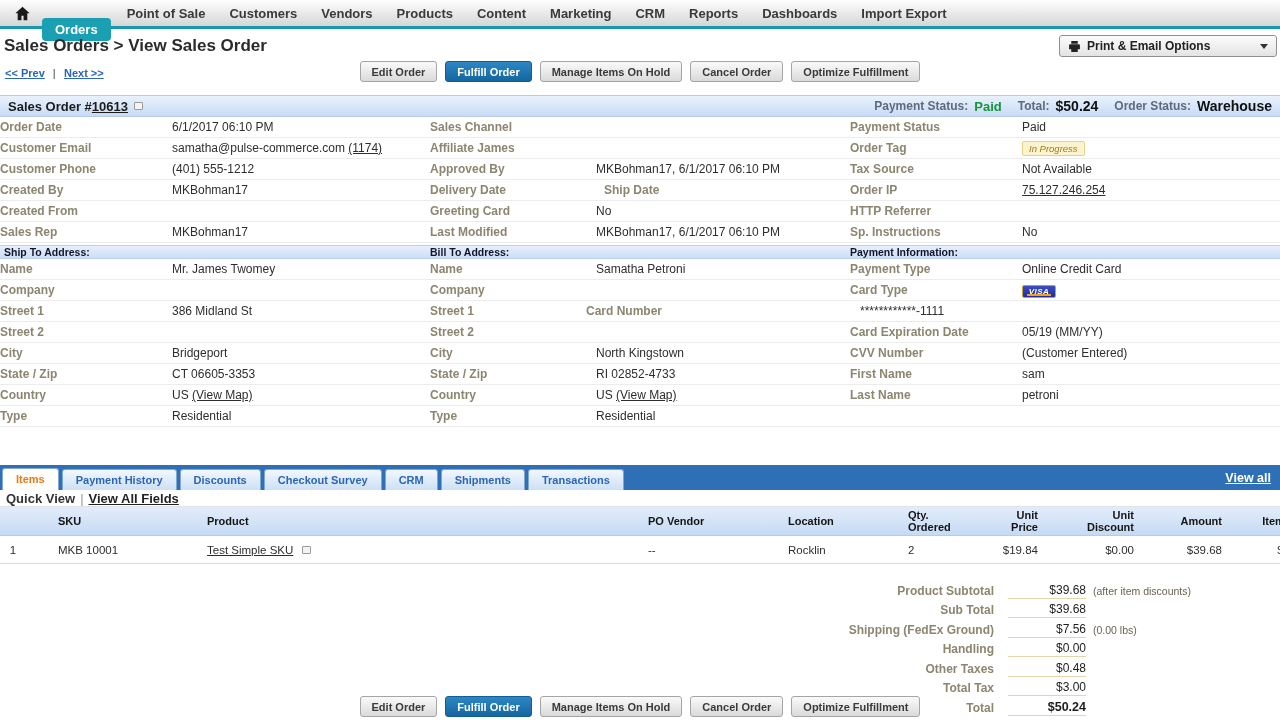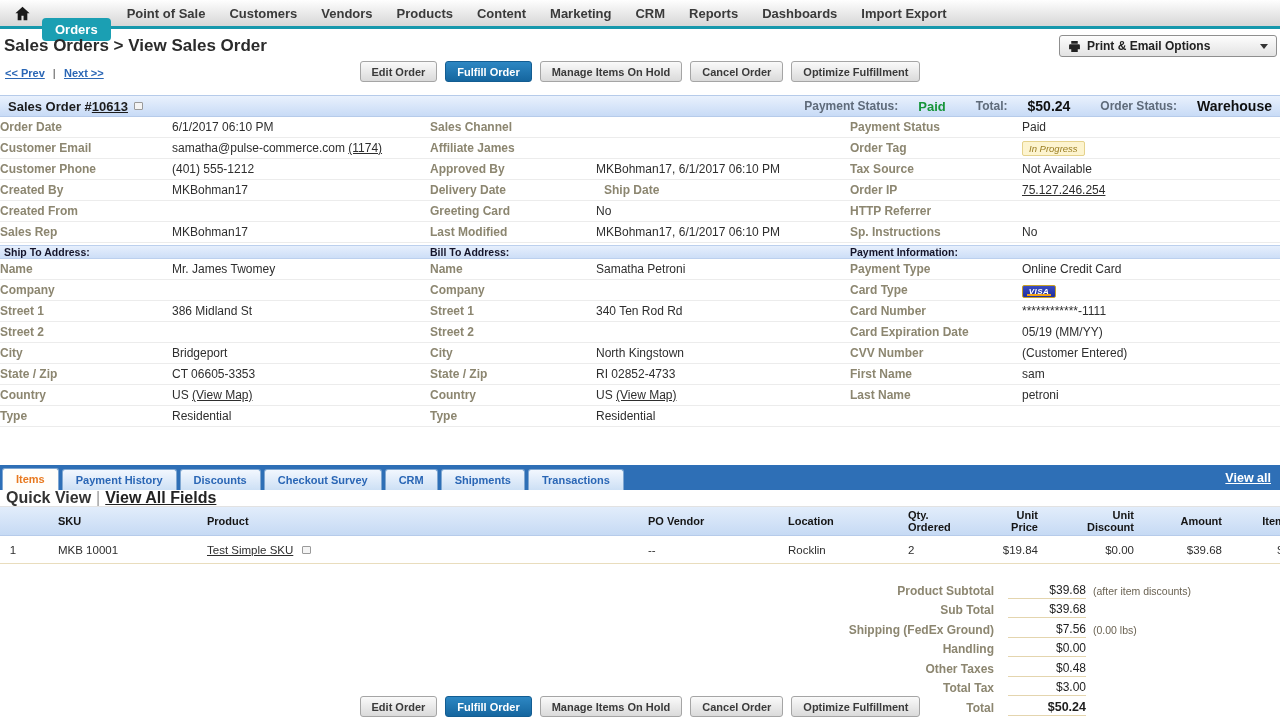--- a/index.html
+++ b/index.html
@@ -32,21 +32,21 @@
   .btn { height:21px; font-size:11px; font-weight:bold; color:#3a3a3a; background:linear-gradient(#fafafa,#dadada);
          border:1px solid #a5a5a5; border-radius:3px; padding:0 11px; cursor:pointer; font-family:"Liberation Sans",sans-serif; }
   .btn.primary { color:#fff; background:linear-gradient(#2d87c3,#15669f); border-color:#135d92; }
 
   
   .orderbar { margin-top:6px; height:22px; background:linear-gradient(#e9f1fd,#c8dbf6); border-top:1px solid #b6cbea; border-bottom:1px solid #b6cbea;
               display:flex; align-items:center; padding:0 8px; }
   .orderbar .otitle { font-size:13px; font-weight:bold; color:#1c1c1c; }
   .orderbar a.onum { font-size:13px; font-weight:bold; color:#1c1c1c; text-decoration:underline; cursor:pointer; }
   .noteicon { display:inline-block; width:9px; height:8px; border:1px solid #9a9a9a; background:#f4f4f4; border-radius:1px; margin-left:6px; cursor:pointer; }
-  .obright { margin-left:auto; display:flex; align-items:center; gap:20px; }
+  .obright { margin-left:auto; display:flex; align-items:center; gap:6px; }
   .oblabel { font-size:12px; font-weight:bold; color:#5f6b7a; }
   .paid { font-size:13px; font-weight:bold; color:#17953a; margin-right:10px; }
   .obval { font-size:14px; font-weight:bold; color:#101010; margin-right:10px; }
   .obval.last { margin-right:0; }
 
   
   .drow { display:grid; grid-template-columns:162px 268px 156px 264px 162px auto; height:21px; align-items:center;
           border-bottom:1px solid #ececec; font-size:12px; }
   .lbl { padding-right:5px; color:#8c8670; font-weight:bold; white-space:nowrap; }
   .val { padding-left:10px; color:#2e2e2e; white-space:nowrap; }
@@ -64,21 +64,21 @@
   .secbar span { font-size:10.5px; font-weight:bold; color:#14142a; }
   .secbar span:first-child { padding-left:4px; }
 
   
   .tabstrip { margin-top:38px; height:25px; background:#2e6fb6; display:flex; align-items:flex-end; padding:0 0 0 2px; }
   .tab { height:21px; margin-right:3px; background:linear-gradient(#f2f7fe,#cde0f5); border:1px solid #7fa7d2; border-bottom:none;
          border-radius:3px 3px 0 0; color:#2a66b5; font-weight:bold; font-size:11px; padding:4px 13px 0 13px; cursor:pointer; white-space:nowrap; }
   .tab.active { background:#fffefa; color:#e8791e; height:22px; }
   .viewall { margin-left:auto; color:#fff; font-weight:bold; font-size:12.5px; text-decoration:underline; padding:0 9px 5px 0; cursor:pointer; }
 
-  .quickrow { height:17px; border-bottom:1px solid #e2e2e2; display:flex; align-items:center; padding:0 6px; font-size:16px; }
+  .quickrow { height:17px; border-bottom:1px solid #e2e2e2; display:flex; align-items:center; padding:0 6px; font-size:13px; }
   .quickrow .qv { color:#333; font-weight:bold; }
   .quickrow .sep { color:#999; margin:0 5px; }
   .quickrow a { color:#222; font-weight:bold; text-decoration:underline; cursor:pointer; }
 
   
   .tgrid { display:grid; grid-template-columns:26px 117px 409px 108px 88px 48px 58px 64px 56px 52px auto; align-items:center;gap:32px; }
   .thead { min-height:24px; background:linear-gradient(#e2edfb,#c6daf4); border-bottom:1px solid #b6cbea; font-size:11px; font-weight:bold; color:#151515; padding:2px 0; }
   .thead .num { text-align:center; }
   .th-r { text-align:right; padding-right:8px; }
   .th-status { padding-left:14px; }
@@ -235,21 +235,20 @@
       <div class="val"></div>
       <div class="lbl">Company</div>
       <div class="val"></div>
       <div class="lbl">Card Type</div>
       <div class="val"><span class="visa">VISA</span></div>
     </div>
     <div class="drow">
       <div class="lbl">Street 1</div>
       <div class="val">386 Midland St</div>
       <div class="lbl">Street 1</div>
-      <div class="val">340 Ten Rod Rd</div>
       <div class="lbl">Card Number</div>
       <div class="val">************-1111</div>
     </div>
     <div class="drow">
       <div class="lbl">Street 2</div>
       <div class="val"></div>
       <div class="lbl">Street 2</div>
       <div class="val"></div>
       <div class="lbl">Card Expiration Date</div>
       <div class="val">05/19 (MM/YY)</div>

